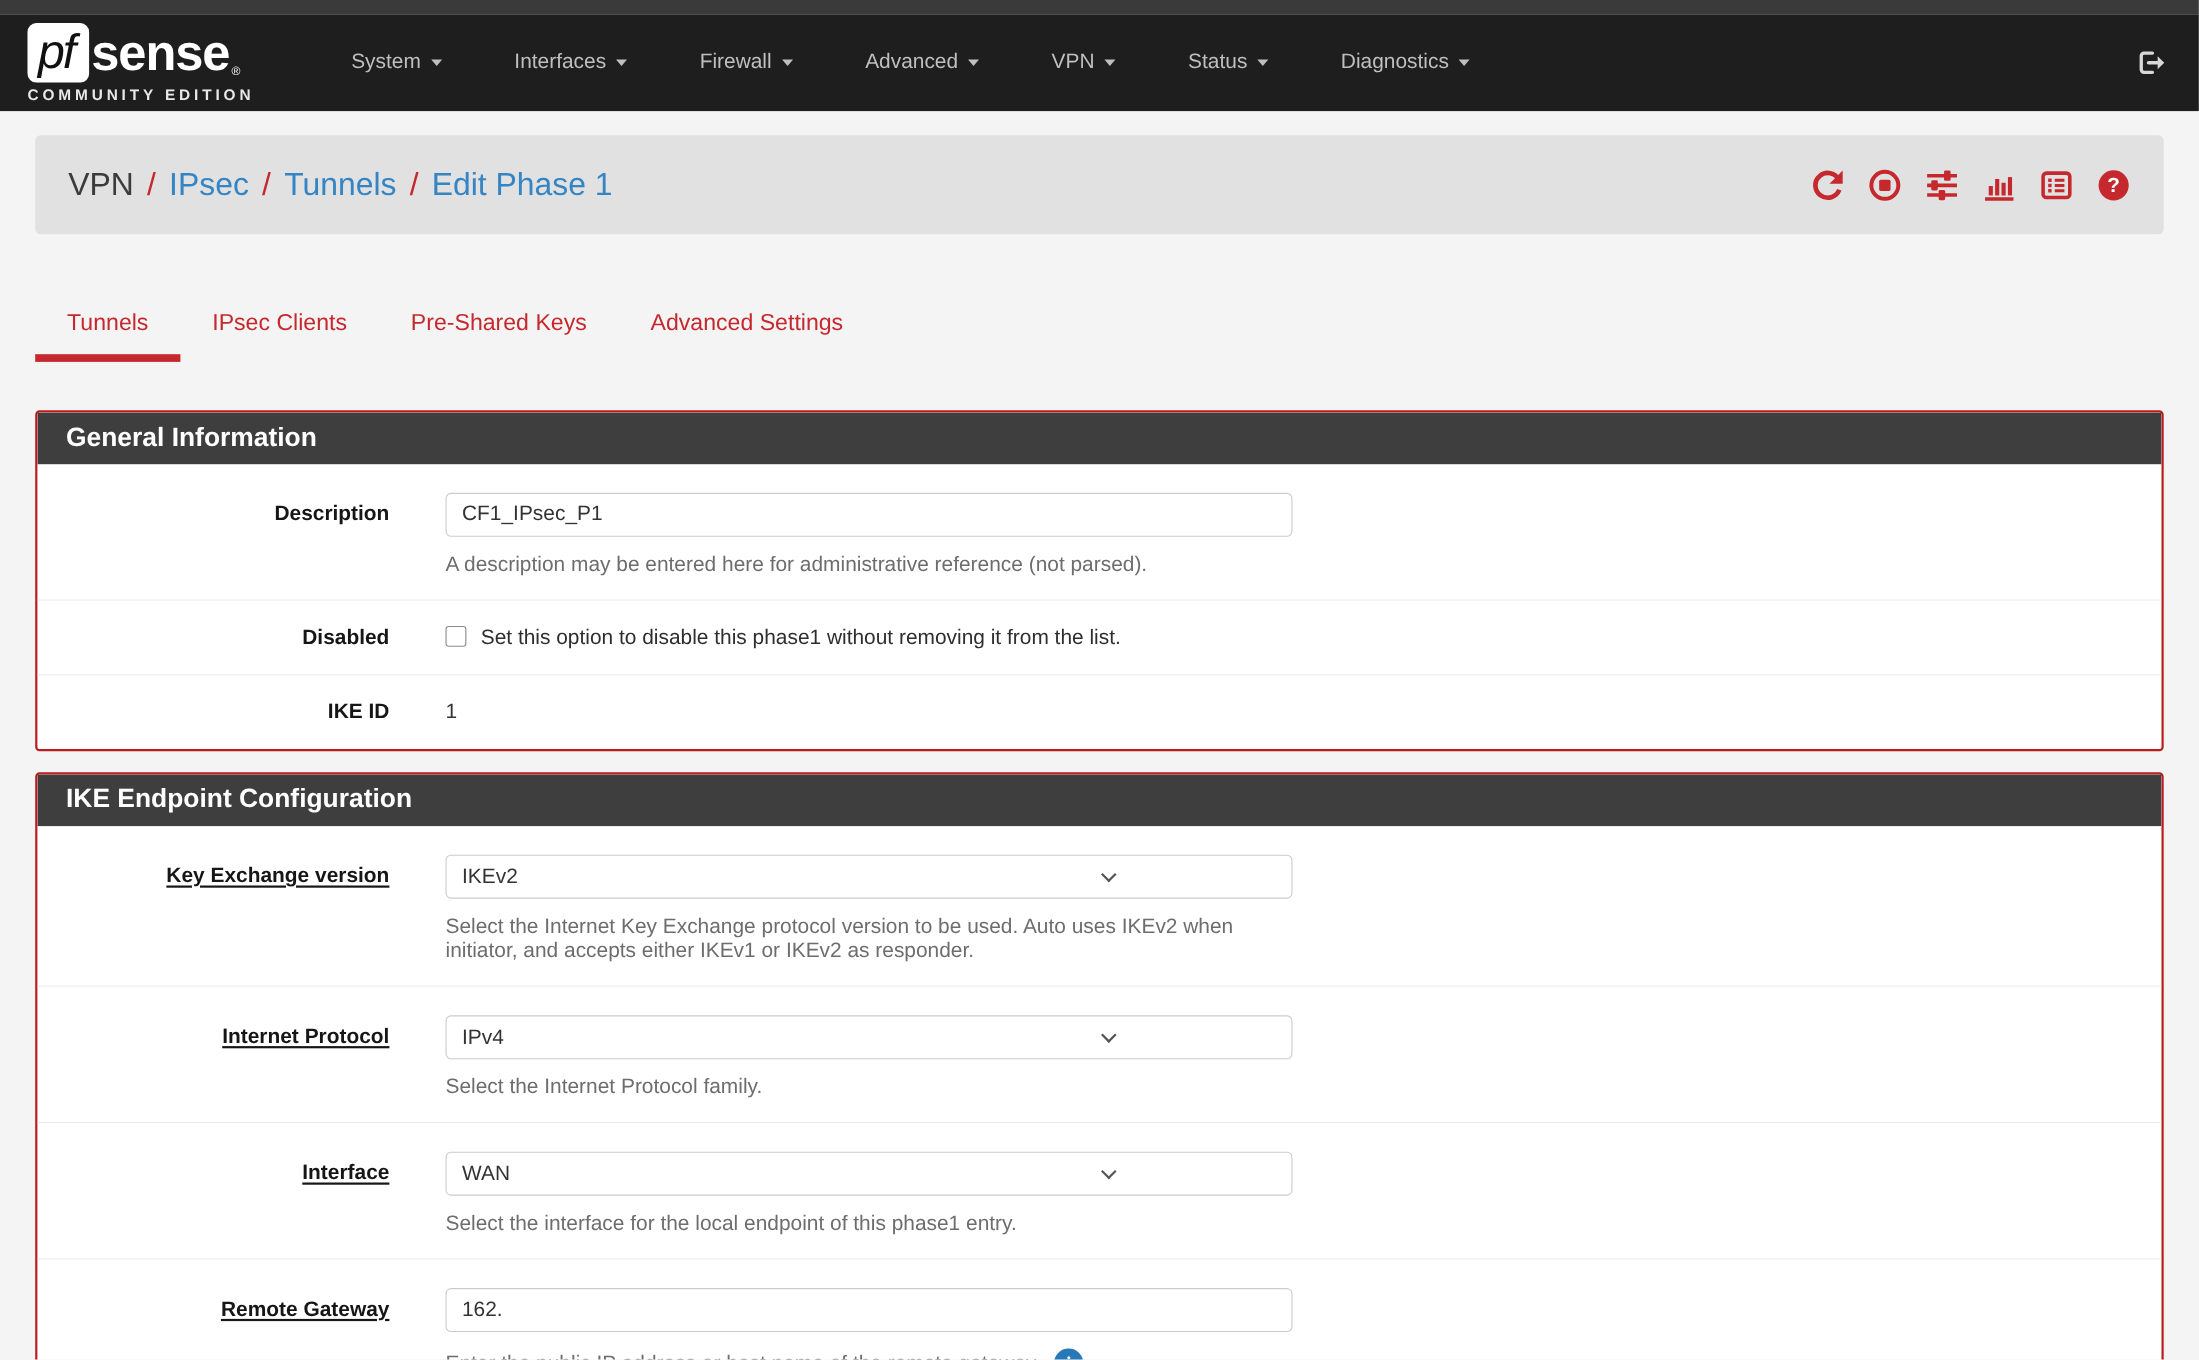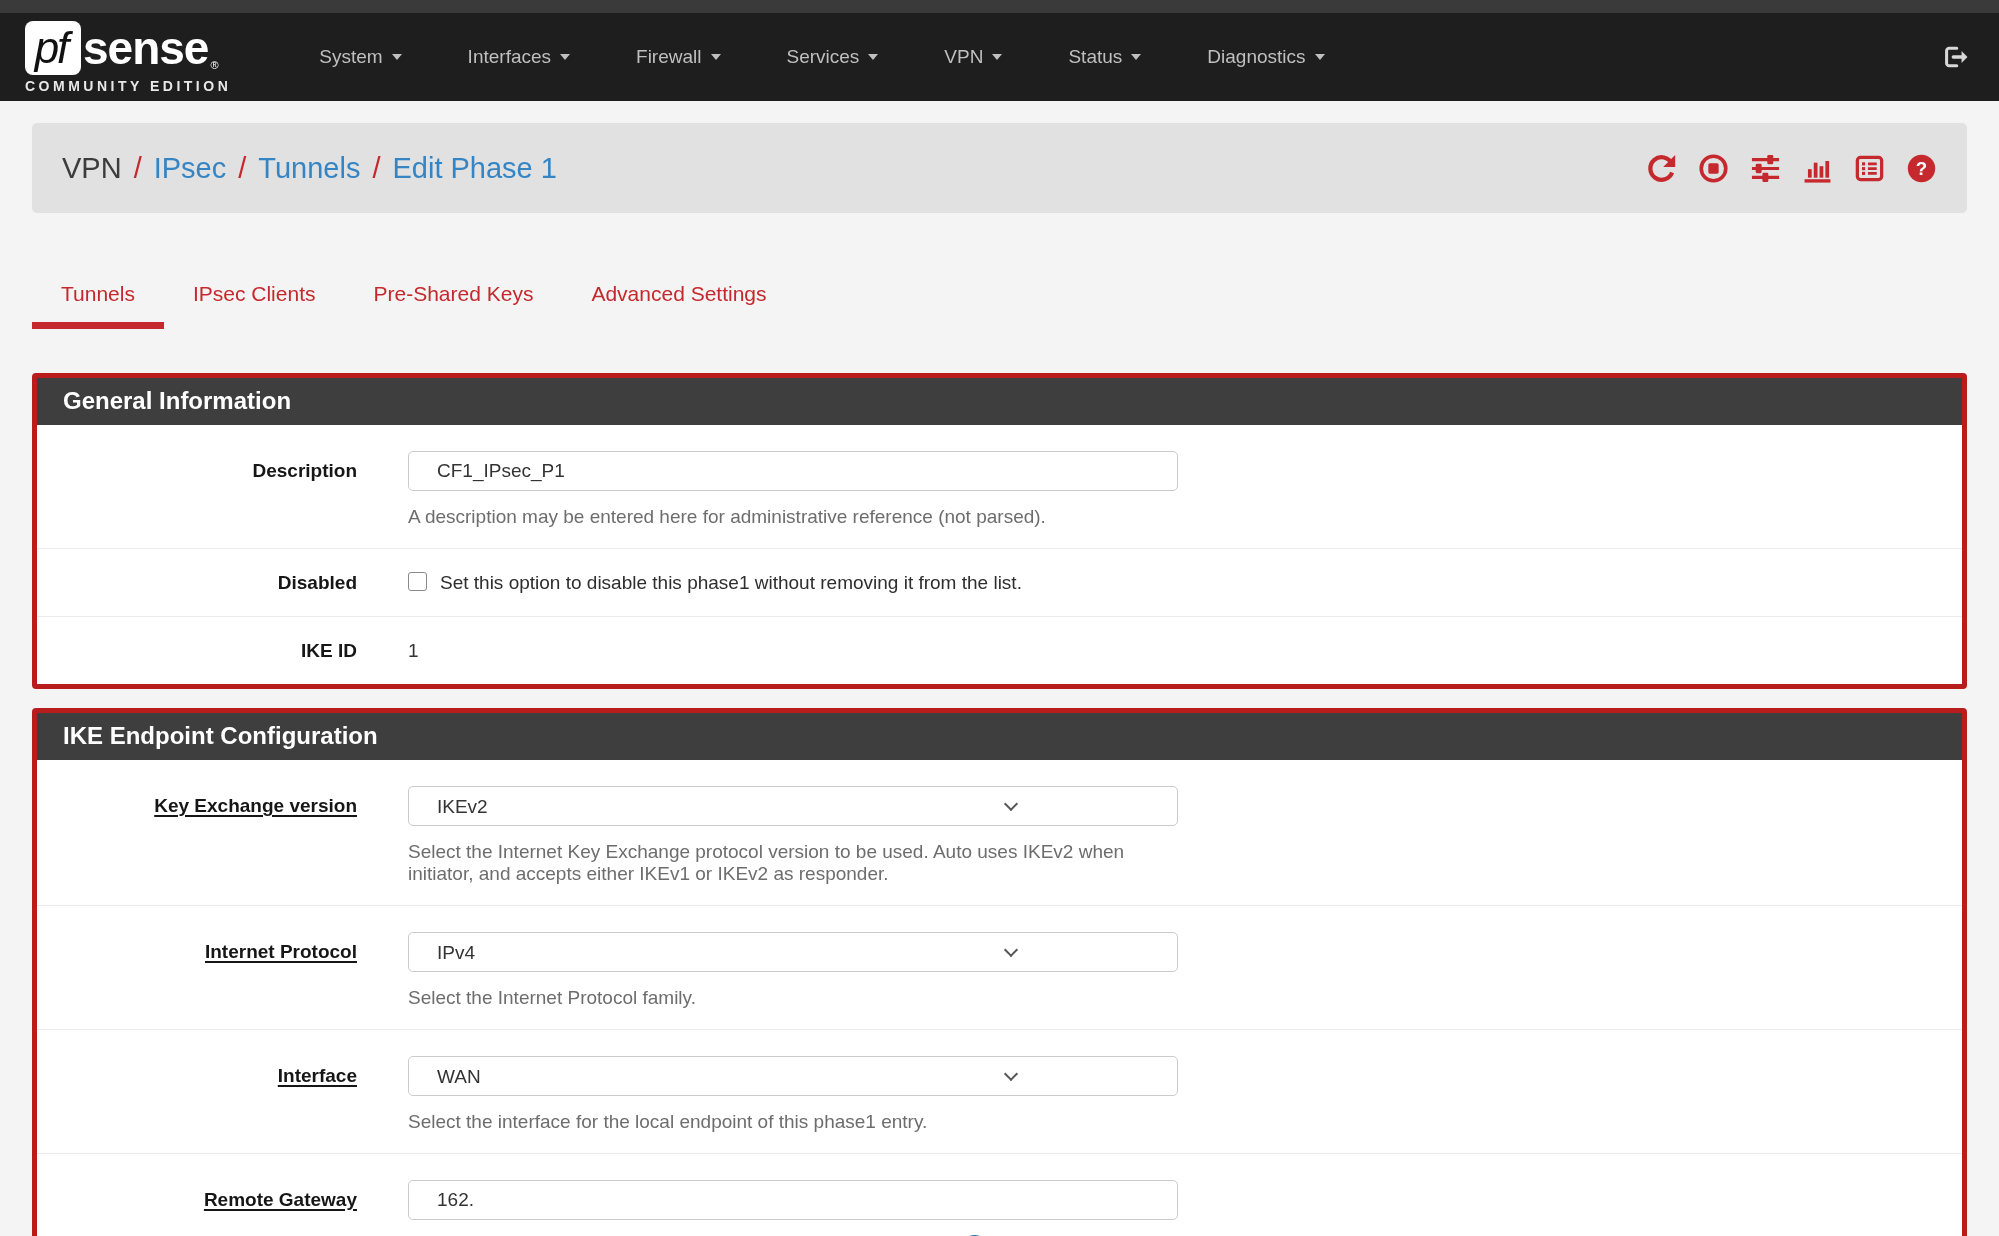--- a/index.html
+++ b/index.html
@@ -32,32 +32,32 @@
   .crumb a { color:#3585c5; text-decoration:none; cursor:pointer; }
   .crumb-icons { margin-left:auto; display:flex; align-items:center; gap:21px; }
   .crumb-icons .ic { display:flex; cursor:pointer; }
 
   
   .tabs { margin:52px 32px 0 32px; display:flex; }
   .tab { font-size:21px; color:#c5282d; padding:17px 29px 16px 29px; cursor:pointer; border-bottom:7px solid transparent; }
   .tab.active { border-bottom-color:#c5282d; }
 
   
-  .panel { margin:44px 32px 0 32px; background:#ffffff; border:5px solid #b91c1c; border-radius:4px; overflow:hidden; }
+  .panel { margin:44px 32px 0 32px; background:#ffffff; border:2px solid #b91c1c; border-radius:4px; overflow:hidden; }
   .panel + .panel { margin-top:19px; }
   .panel-heading { background:#3e3e3e; color:#ffffff; font-weight:bold; font-size:24px; padding:9px 26px 10px 26px; }
   .form-row { display:flex; padding:26px 0 20px 0; }
   .form-row + .form-row { border-top:1px solid #ebebeb; }
   .form-row.slim { padding:22px 0; }
   .col-label { width:320px; flex-shrink:0; text-align:right; font-weight:bold; font-size:19px; color:#161616; padding-top:9px; }
   .form-row.slim .col-label { padding-top:1px; }
   .col-label .u { text-decoration:underline; text-decoration-thickness:1.5px; text-underline-offset:3px; }
   .col-control { margin-left:51px; width:770px; }
   .text-input, .sel { width:770px; height:40px; border:1px solid #cbcbcb; border-radius:5px;
-                      font-size:19px; color:#333; padding:0 28px; background:#fff;
+                      font-size:19px; color:#333; padding:0 14px; background:#fff;
                       font-family:"Liberation Sans","DejaVu Sans",sans-serif; }
   .sel-wrap { position:relative; width:626px; }
   .sel { appearance:none; -webkit-appearance:none; -moz-appearance:none; }
   .chev { position:absolute; right:18px; top:13px; width:10px; height:10px;
           border-right:2px solid #555; border-bottom:2px solid #555; transform:rotate(45deg); pointer-events:none; }
   .help { font-size:19px; color:#6d6d6d; margin-top:15px; display:flex; align-items:center; }
   .check-line { display:flex; align-items:flex-start; font-size:19px; color:#2e2e2e; padding-top:1px; }
   .checkbox { appearance:none; -webkit-appearance:none; width:19px; height:19px; border:1.5px solid #8a8a8a;
               border-radius:3px; background:#fff; margin-right:13px; flex-shrink:0; cursor:pointer; }
   .static-val { font-size:19px; color:#333; padding-top:1px; }
@@ -88,21 +88,21 @@
       </div>
     <div class="nav-item">
         <span>Interfaces</span>
         <span class="caret"></span>
       </div>
     <div class="nav-item">
         <span>Firewall</span>
         <span class="caret"></span>
       </div>
     <div class="nav-item">
-        <span>Services</span>
+        <span>Advanced</span>
         <span class="caret"></span>
       </div>
     <div class="nav-item">
         <span>VPN</span>
         <span class="caret"></span>
       </div>
     <div class="nav-item">
         <span>Status</span>
         <span class="caret"></span>
       </div>

